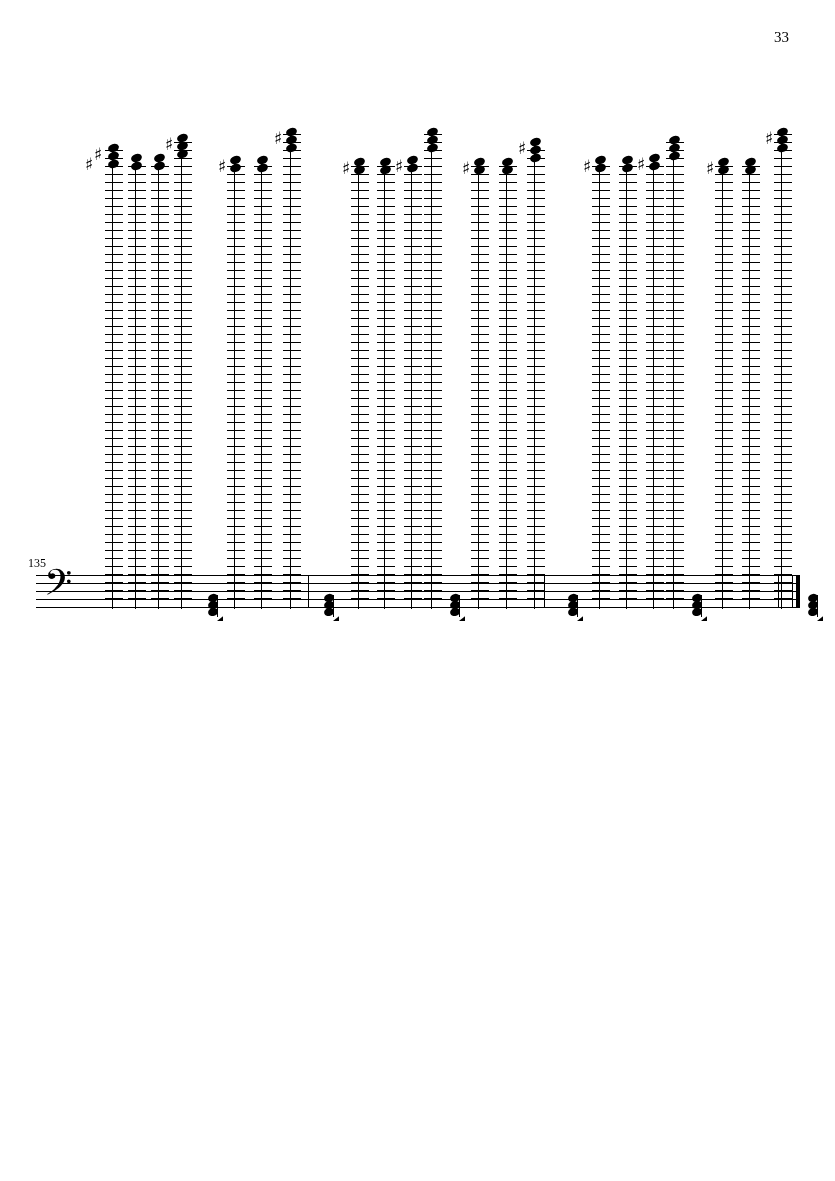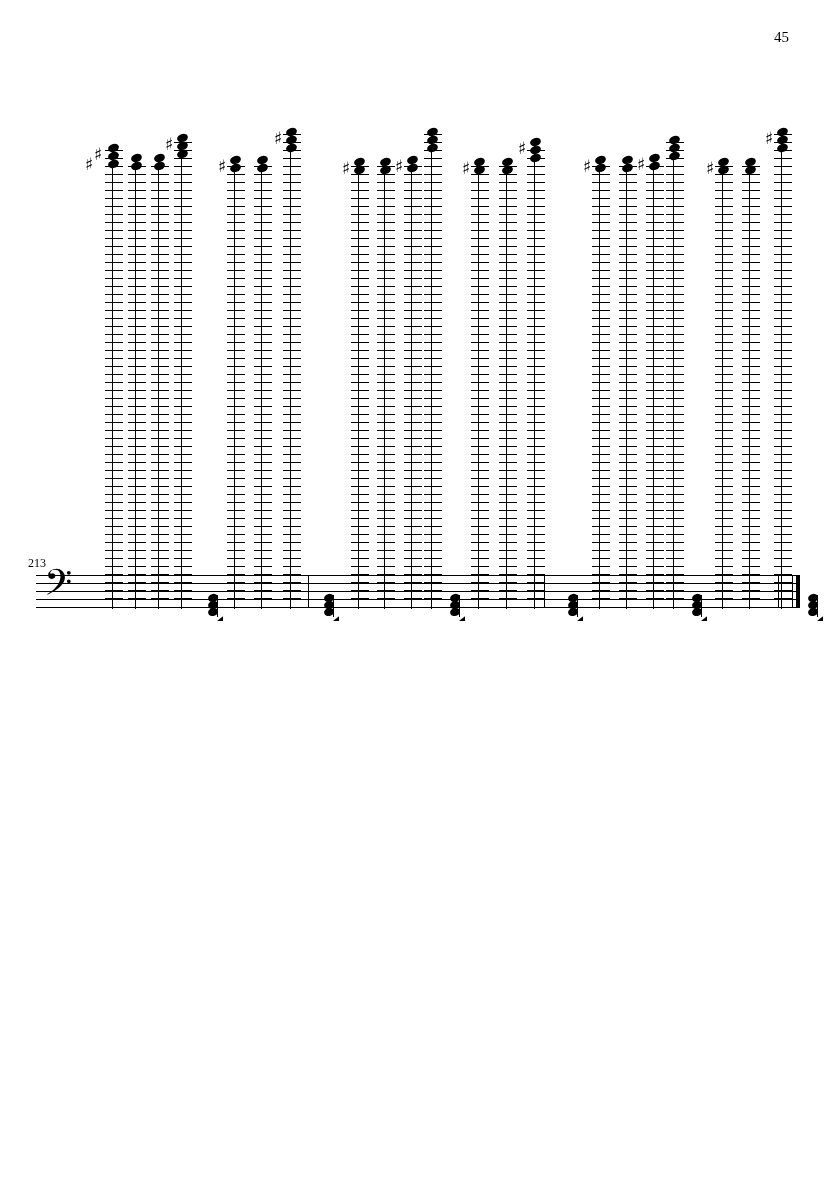--- a/index.html
+++ b/index.html
@@ -158,23 +158,23 @@
     height: 8px;
     background: #000;
     clip-path: polygon(0 100%, 100% 40%, 100% 100%);
   }
 </style>
 </head>
 <body>
 
 <div id="page">
 
-  <div id="page-number">45</div>
+  <div id="page-number">33</div>
 
-  <div id="measure-number">213</div>
+  <div id="measure-number">135</div>
 
   <div id="staff">
     <div class="staff-line l0"></div>
     <div class="staff-line l1"></div>
     <div class="staff-line l2"></div>
     <div class="staff-line l3"></div>
     <div class="staff-line l4"></div>
 
     <div id="clef">𝄢</div>
 

